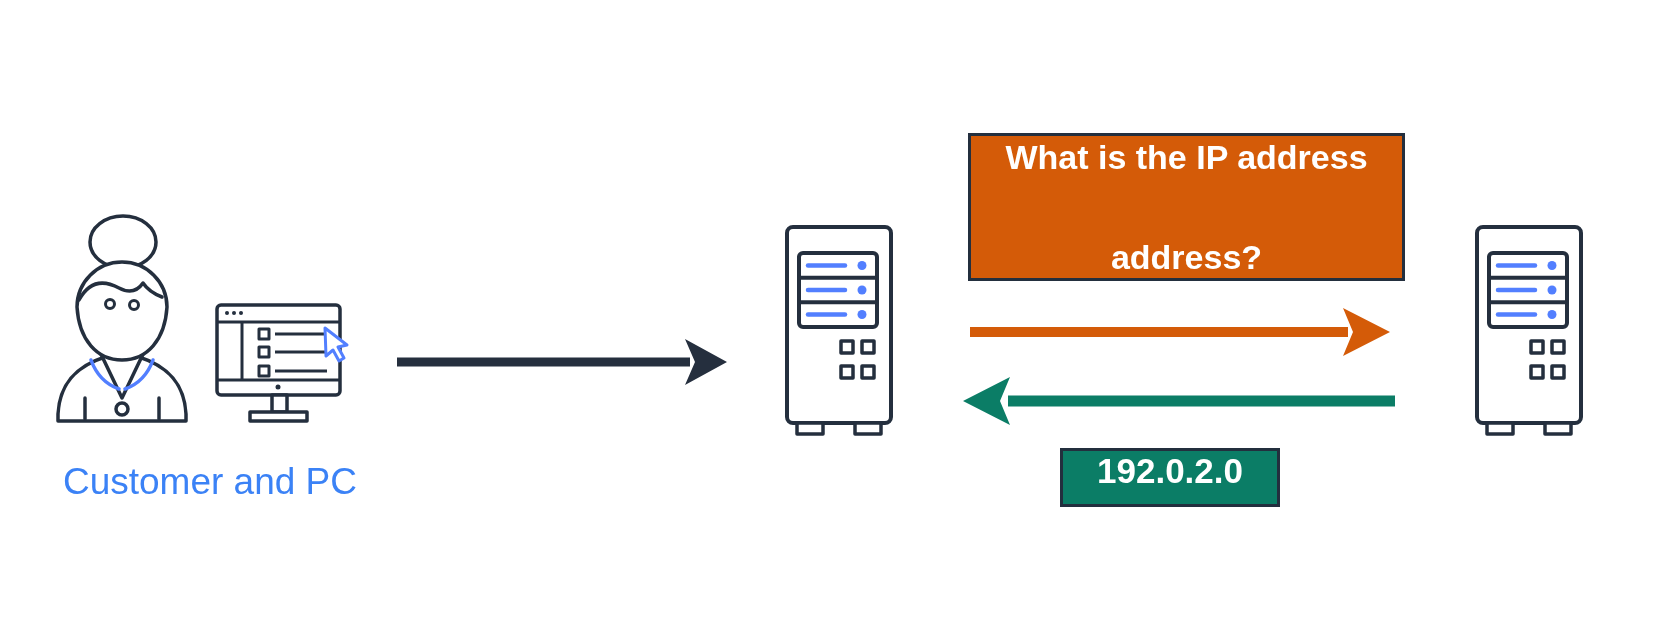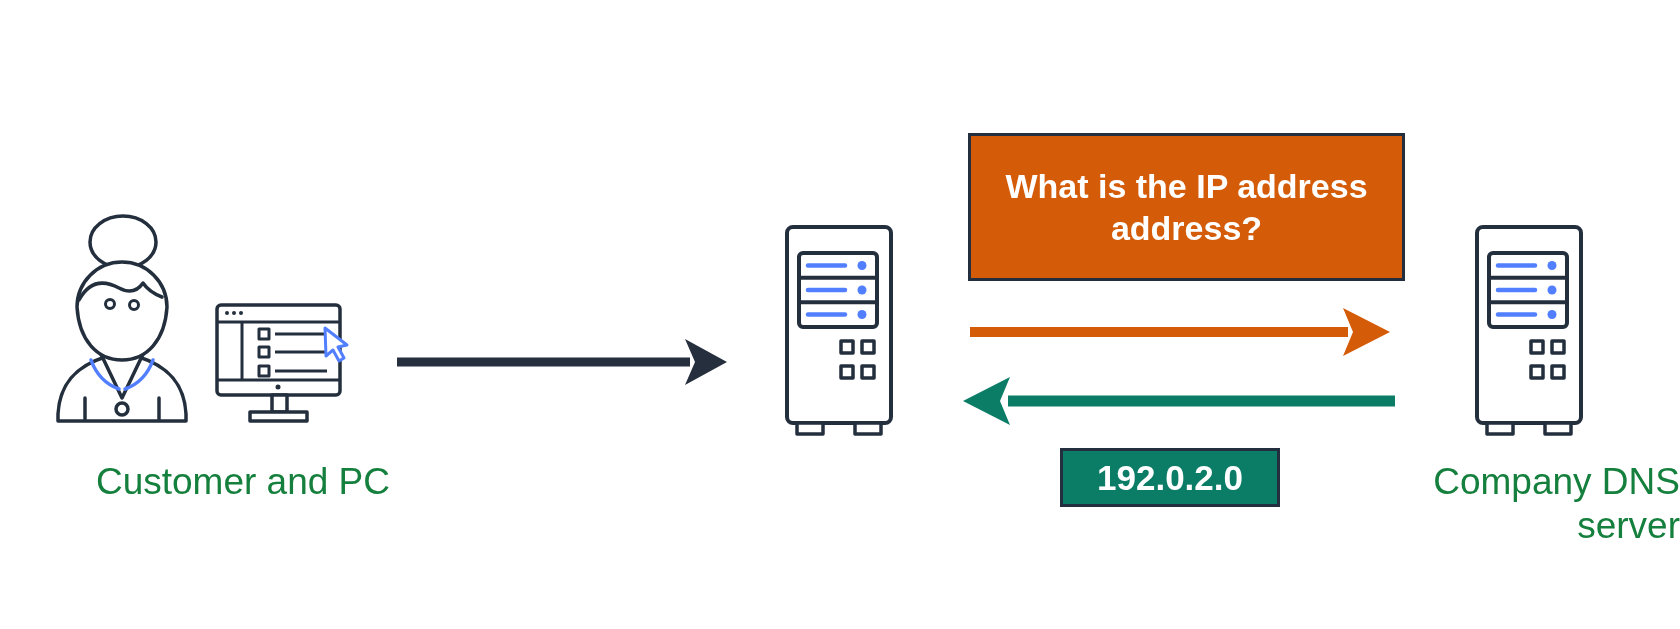--- a/index.html
+++ b/index.html
@@ -6,35 +6,35 @@
   #canvas{
     position:relative;
     width:1680px;height:629px;
     background:#ffffff;
     font-family:"Liberation Sans", sans-serif;
     overflow:hidden;
   }
   .abs{position:absolute;}
   .node-label{
     position:absolute;
-    text-align:right;
-    color:#15803d;
+    text-align:center;
+    color:#3b82f6;
     font-size:37px;
     line-height:1.2;
     letter-spacing:0px;
   }
   .msg-box{
     position:absolute;
     box-sizing:border-box;
     border:3px solid #232f3e;
     color:#ffffff;
     display:flex;
     flex-direction:column;
     align-items:center;
-    justify-content:center;
+    justify-content:space-between;
     text-align:center;
     font-weight:bold;
   }
   #query-box{
     left:968px;top:133px;width:437px;height:148px;
     background:#d45b08;
     font-size:34px;line-height:42px;
   }
   #response-box{
     left:1060px;top:448px;width:220px;height:59px;
@@ -161,15 +161,14 @@
   <div id="query-box" class="msg-box">
     <div>What is the IP address</div>
     <div>address?</div>
   </div>
 
   <div id="response-box" class="msg-box">
     <div>192.0.2.0</div>
   </div>
 
   <div class="node-label" style="left:30px;top:460px;width:360px;">Customer and PC</div>
-  <div class="node-label" style="left:1380px;top:460px;width:300px;">Company DNS server</div>
 
 </div>
 
 </body></html>

